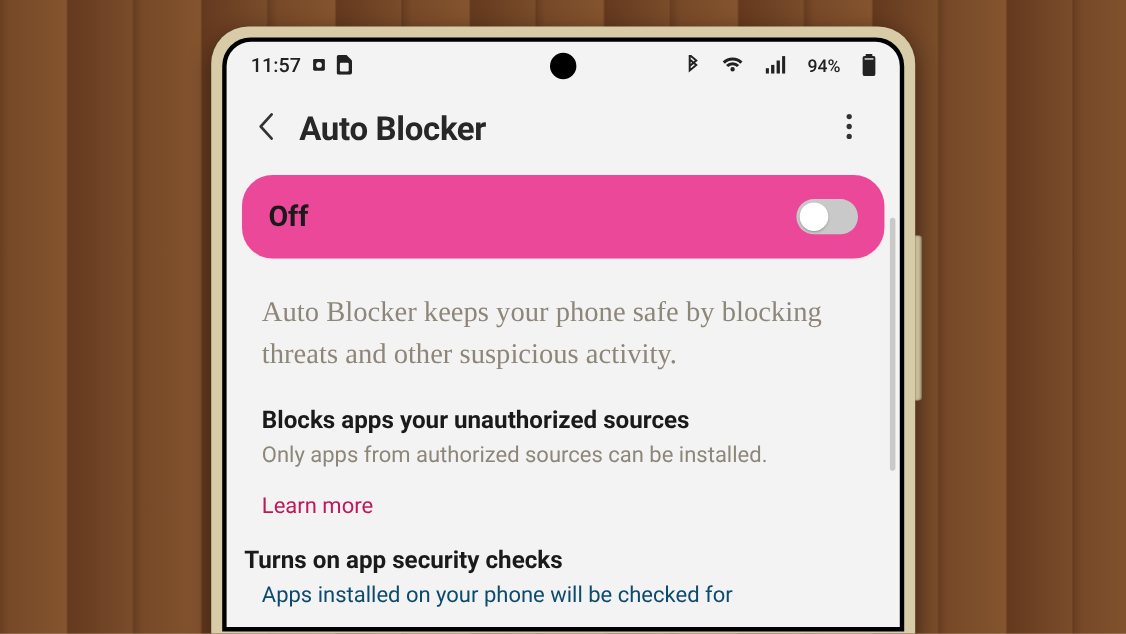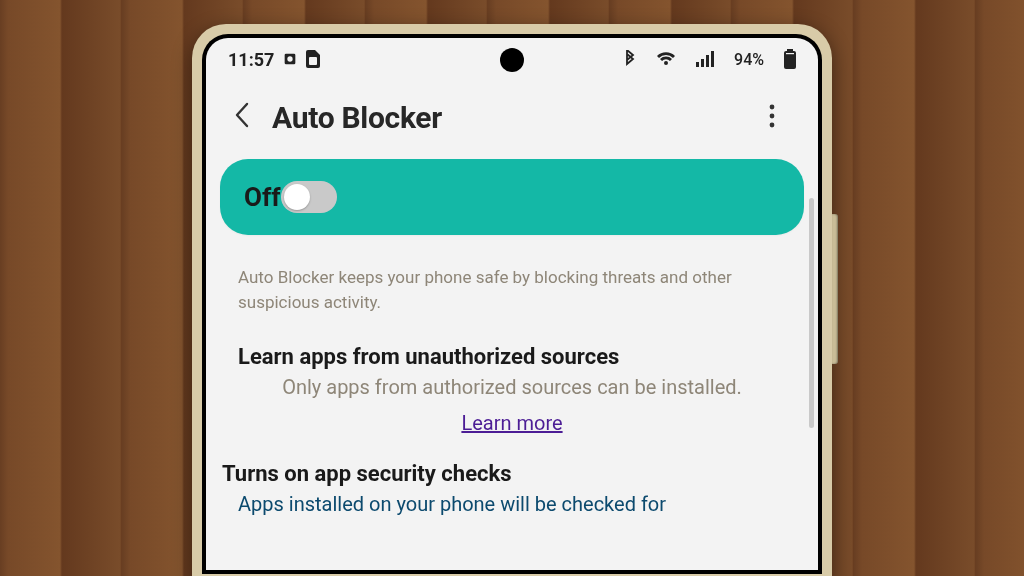--- a/index.html
+++ b/index.html
@@ -79,21 +79,21 @@
   .status-bar {
     display: flex;
     justify-content: space-between;
     align-items: center;
     height: 42px;
     padding: 0 22px;
     font-size: 18px;
     font-weight: 500;
     color: #222;
   }
-  .status-left { display: flex; align-items: center; gap: 8px; font-weight: bold; }
+  .status-left { display: flex; align-items: center; gap: 8px; }
   .status-right { display: flex; align-items: center; gap: 20px; font-size: 16px; }
   .status-right svg { display: block; }
   .ico-box { display:inline-flex; align-items:center; justify-content:center; }
   .header {
     display: flex;
     align-items: center;
     padding: 18px 35px 22px 22px;
     gap: 16px;
   }
   .back-chev {
@@ -110,25 +110,26 @@
     letter-spacing: -0.3px;
   }
   .more-dots {
     font-size: 26px;
     color: #333;
     padding: 4px 8px;
     line-height: 1;
   }
   .card {
     margin: 0 14px;
-    background: #14b8a6;
+    background: #ec4899;
     border-radius: 28px;
     padding: 22px 24px;
     display: flex;
     align-items: center;
+    justify-content: space-between;
     box-shadow: 0 1px 2px rgba(0,0,0,0.04);
   }
   .card-label {
     font-size: 26px;
     font-weight: 700;
     color: #1a1a1a;
   }
   .toggle {
     width: 56px;
     height: 32px;
@@ -141,44 +142,43 @@
     top: 3px;
     left: 3px;
     width: 26px;
     height: 26px;
     background: #fff;
     border-radius: 50%;
     box-shadow: 0 1px 2px rgba(0,0,0,0.25);
   }
   .desc {
     padding: 30px 32px 22px 32px;
-    font-size: 17px;
+    font-size: 26px;
     line-height: 1.45;
     color: #8e8678;
+    font-family: Liberation Serif, serif;
   }
   .section {
     padding: 8px 32px 16px 32px;
   }
   .sec-title {
     font-size: 22px;
     font-weight: 700;
     color: #1a1a1a;
     margin-bottom: 4px;
   }
   .sec-body {
     font-size: 20px;
     color: #8e8678;
     line-height: 1.4;
-    text-align: center;
   }
   .learn {
-    text-decoration: underline;
-    color: #4c1d95;
+    color: #be185d;
     display: inline-block;
-    margin-top: 8px;
+    margin-top: 18px;
   }
   .cut {
     color: #0c4a6e;
     font-size: 20px;
     padding: 0 32px;
     white-space: nowrap;
     overflow: hidden;
   }
 </style>
 </head>
@@ -258,21 +258,21 @@
       <div class="card">
         <div class="card-label">Off</div>
         <div class="toggle">
           <div class="toggle-knob"></div>
         </div>
       </div>
 
       <div class="desc">Auto Blocker keeps your phone safe by blocking threats and other suspicious activity.</div>
 
       <div class="section">
-        <div class="sec-title">Learn apps from unauthorized sources</div>
+        <div class="sec-title">Blocks apps your unauthorized sources</div>
         <div class="sec-body">
           <span>Only apps from authorized sources can be installed.</span><br>
           <span class="learn">Learn more</span>
         </div>
       </div>
 
       <div class="section" style="padding-bottom:2px;padding-left:16px;">
         <div class="sec-title">Turns on app security checks</div>
       </div>
       <div class="cut">Apps installed on your phone will be checked for</div>

